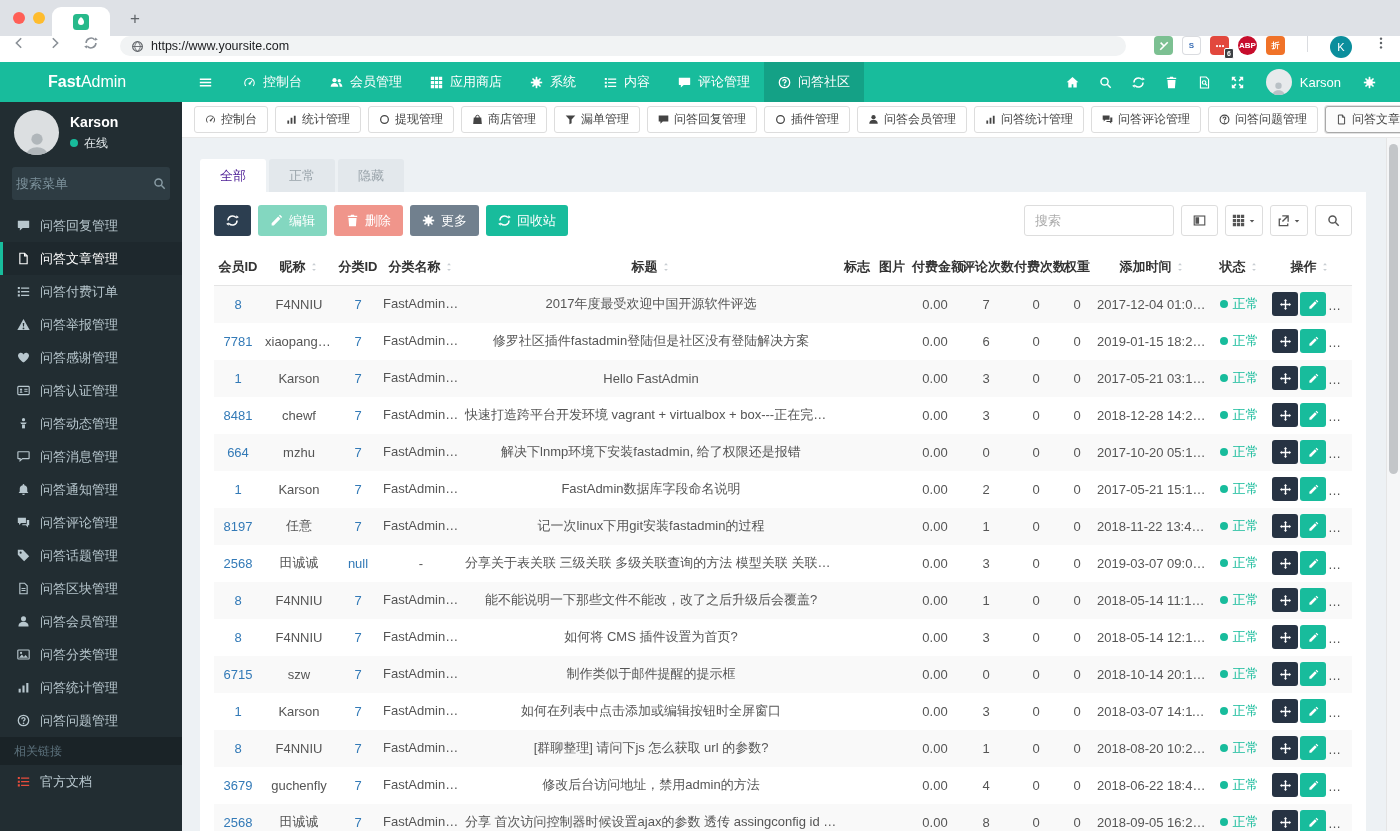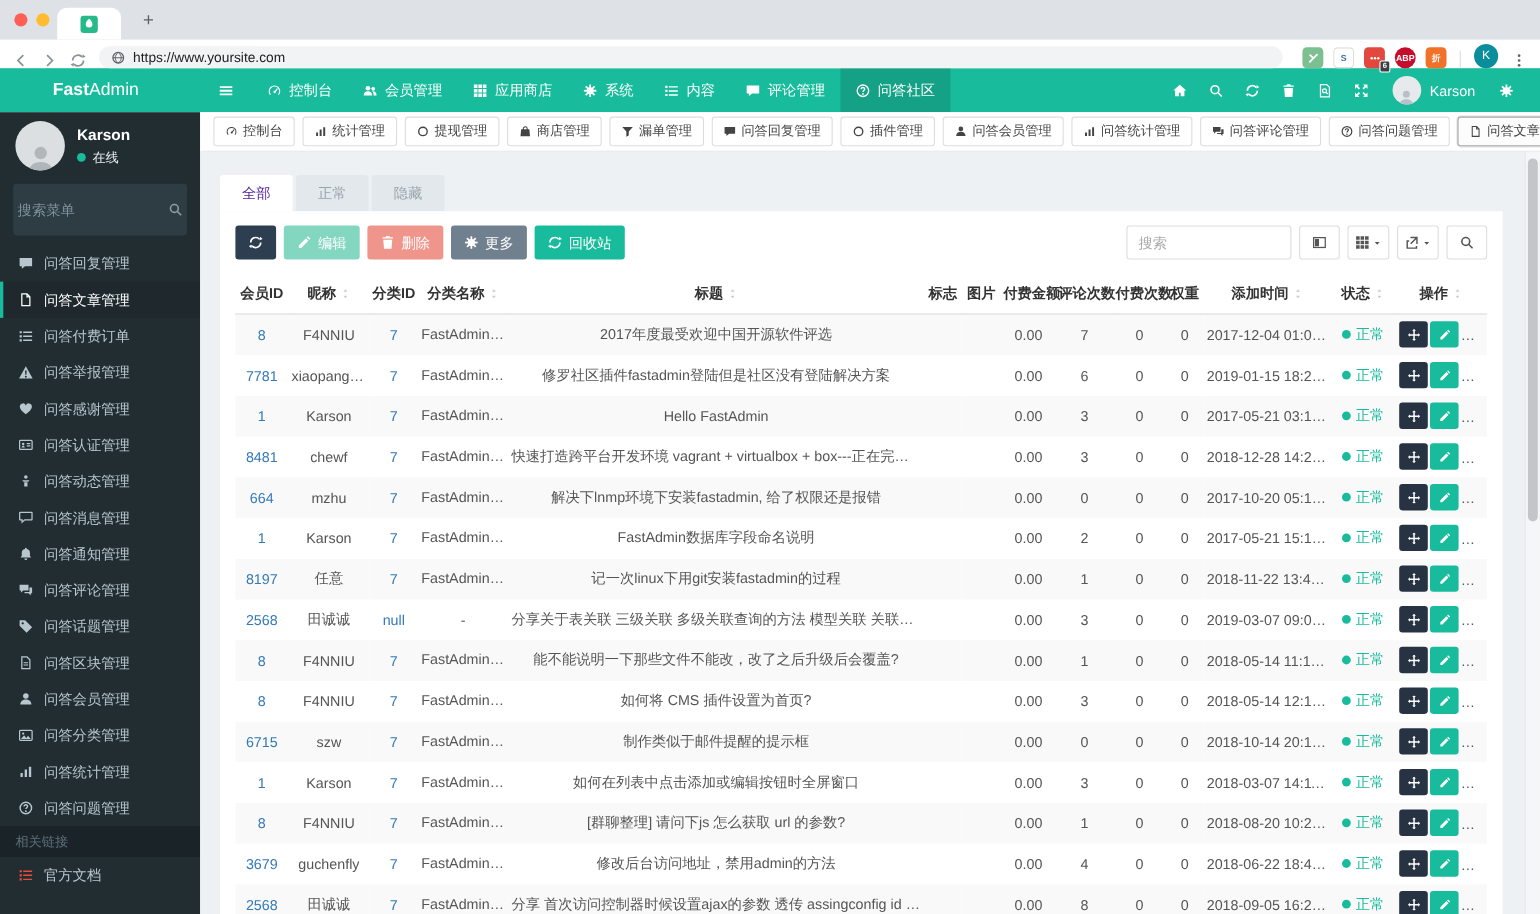--- a/index.html
+++ b/index.html
@@ -6,21 +6,21 @@
 html,body{width:1400px;height:831px;overflow:hidden;font-family:"Liberation Sans","DejaVu Sans",sans-serif;background:#fff}
 .ic{display:inline-flex;align-items:center;justify-content:center}
 .ic svg{width:13px;height:13px;fill:currentColor;display:block}
 
 .tabstrip{height:36px;background:#dee1e6;position:relative}
 .lights{position:absolute;left:13px;top:12px;display:flex;gap:8px}
 .light{width:12px;height:12px;border-radius:50%;cursor:pointer}
 .tab{position:absolute;left:52px;top:7px;width:58px;height:29px;background:#fff;border-radius:9px 9px 0 0;display:flex;align-items:center;justify-content:center;cursor:pointer}
 .tab svg{width:16px;height:16px;display:block}
 .newtab{position:absolute;left:124px;top:8px;width:22px;height:22px;color:#5f6368;font-size:17px;line-height:21px;text-align:center;cursor:pointer;border-radius:50%}
-.urlrow{height:26px;background:#fff;display:flex;align-items:flex-end;padding:0 12px;gap:12px}
+.urlrow{height:26px;background:#fff;display:flex;align-items:flex-start;padding:0 12px;gap:22px}
 .nav-ctl{color:#8a9097;display:flex}
 .nav-ctl svg{width:14px;height:14px}
 .omnibox{flex:1;height:20px;background:#f1f3f4;border-radius:10px;display:flex;align-items:center;gap:7px;padding:0 11px;color:#5f6368}
 .url-text{font-size:12.5px;color:#202124}
 .ext-area{display:flex;align-items:center;gap:9px;margin-left:6px}
 .ext-tile{width:19px;height:19px;border-radius:4px;position:relative;display:flex;align-items:center;justify-content:center;font-size:8px;font-weight:bold;color:#fff;cursor:pointer}
 .ext-tile svg{width:12px;height:12px}
 .ext-badge{position:absolute;right:-5px;bottom:-4px;background:#3c4043;color:#fff;font-size:7px;line-height:9px;padding:0 2px;border-radius:2px;border:1px solid #fff}
 .divider{width:1px;height:16px;background:#dadce0}
 .profile{width:22px;height:22px;border-radius:50%;background:#0b8e9c;color:#fff;font-size:11px;display:flex;align-items:center;justify-content:center;cursor:pointer}
@@ -43,21 +43,21 @@
 .nav-username{font-size:13px}
 
 .app{display:flex;height:729px}
 .sidebar{width:182px;background:#222d32;color:#b8c7ce;flex:none;overflow:hidden}
 .side-user{display:flex;gap:11px;padding:8px 14px;align-items:center}
 .side-avatar{width:45px;height:45px;border-radius:50%;background:#dcdfe1;overflow:hidden;display:flex;align-items:flex-end;justify-content:center}
 .side-avatar svg{width:30px;height:30px;fill:#b0b6ba;margin-bottom:-4px}
 .side-name{color:#fff;font-size:14px;font-weight:bold;margin-bottom:5px}
 .side-status{font-size:12px;color:#e8eef0;display:flex;align-items:center;gap:6px}
 .dot{width:8px;height:8px;border-radius:50%;background:#18bc9c;display:inline-block}
-.side-search{margin:4px 12px 9px;background:#2e3c43;border-radius:3px;height:47px;display:flex;align-items:center;padding:0 4px}
+.side-search{margin:4px 12px 9px;background:#2e3c43;border-radius:3px;height:33px;display:flex;align-items:center;padding:0 4px}
 .side-search input{flex:1;background:transparent;border:0;outline:0;color:#9fb3bc;font-size:13px;font-family:inherit;min-width:0}
 .side-search input::placeholder{color:#7d929c}
 .side-search .ic{color:#8a9da6}
 .side-item{height:33px;display:flex;align-items:center;gap:9px;padding:0 13px;font-size:13px;cursor:pointer;border-left:3px solid transparent}
 .side-item .ic{width:15px;flex:none}
 .side-item.active{background:#1e282d;border-left-color:#18bc9c;color:#fff}
 .side-section{padding:6px 14px 5px;font-size:12px;color:#5b707b;background:#1a2327}
 
 .main{flex:1;display:flex;flex-direction:column;background:#edf1f4;position:relative;overflow:hidden}
 .quick-nav{height:36px;background:#fff;border-bottom:1px solid #e8e8e8;display:flex;align-items:center;gap:7px;padding:0 12px;flex:none}

